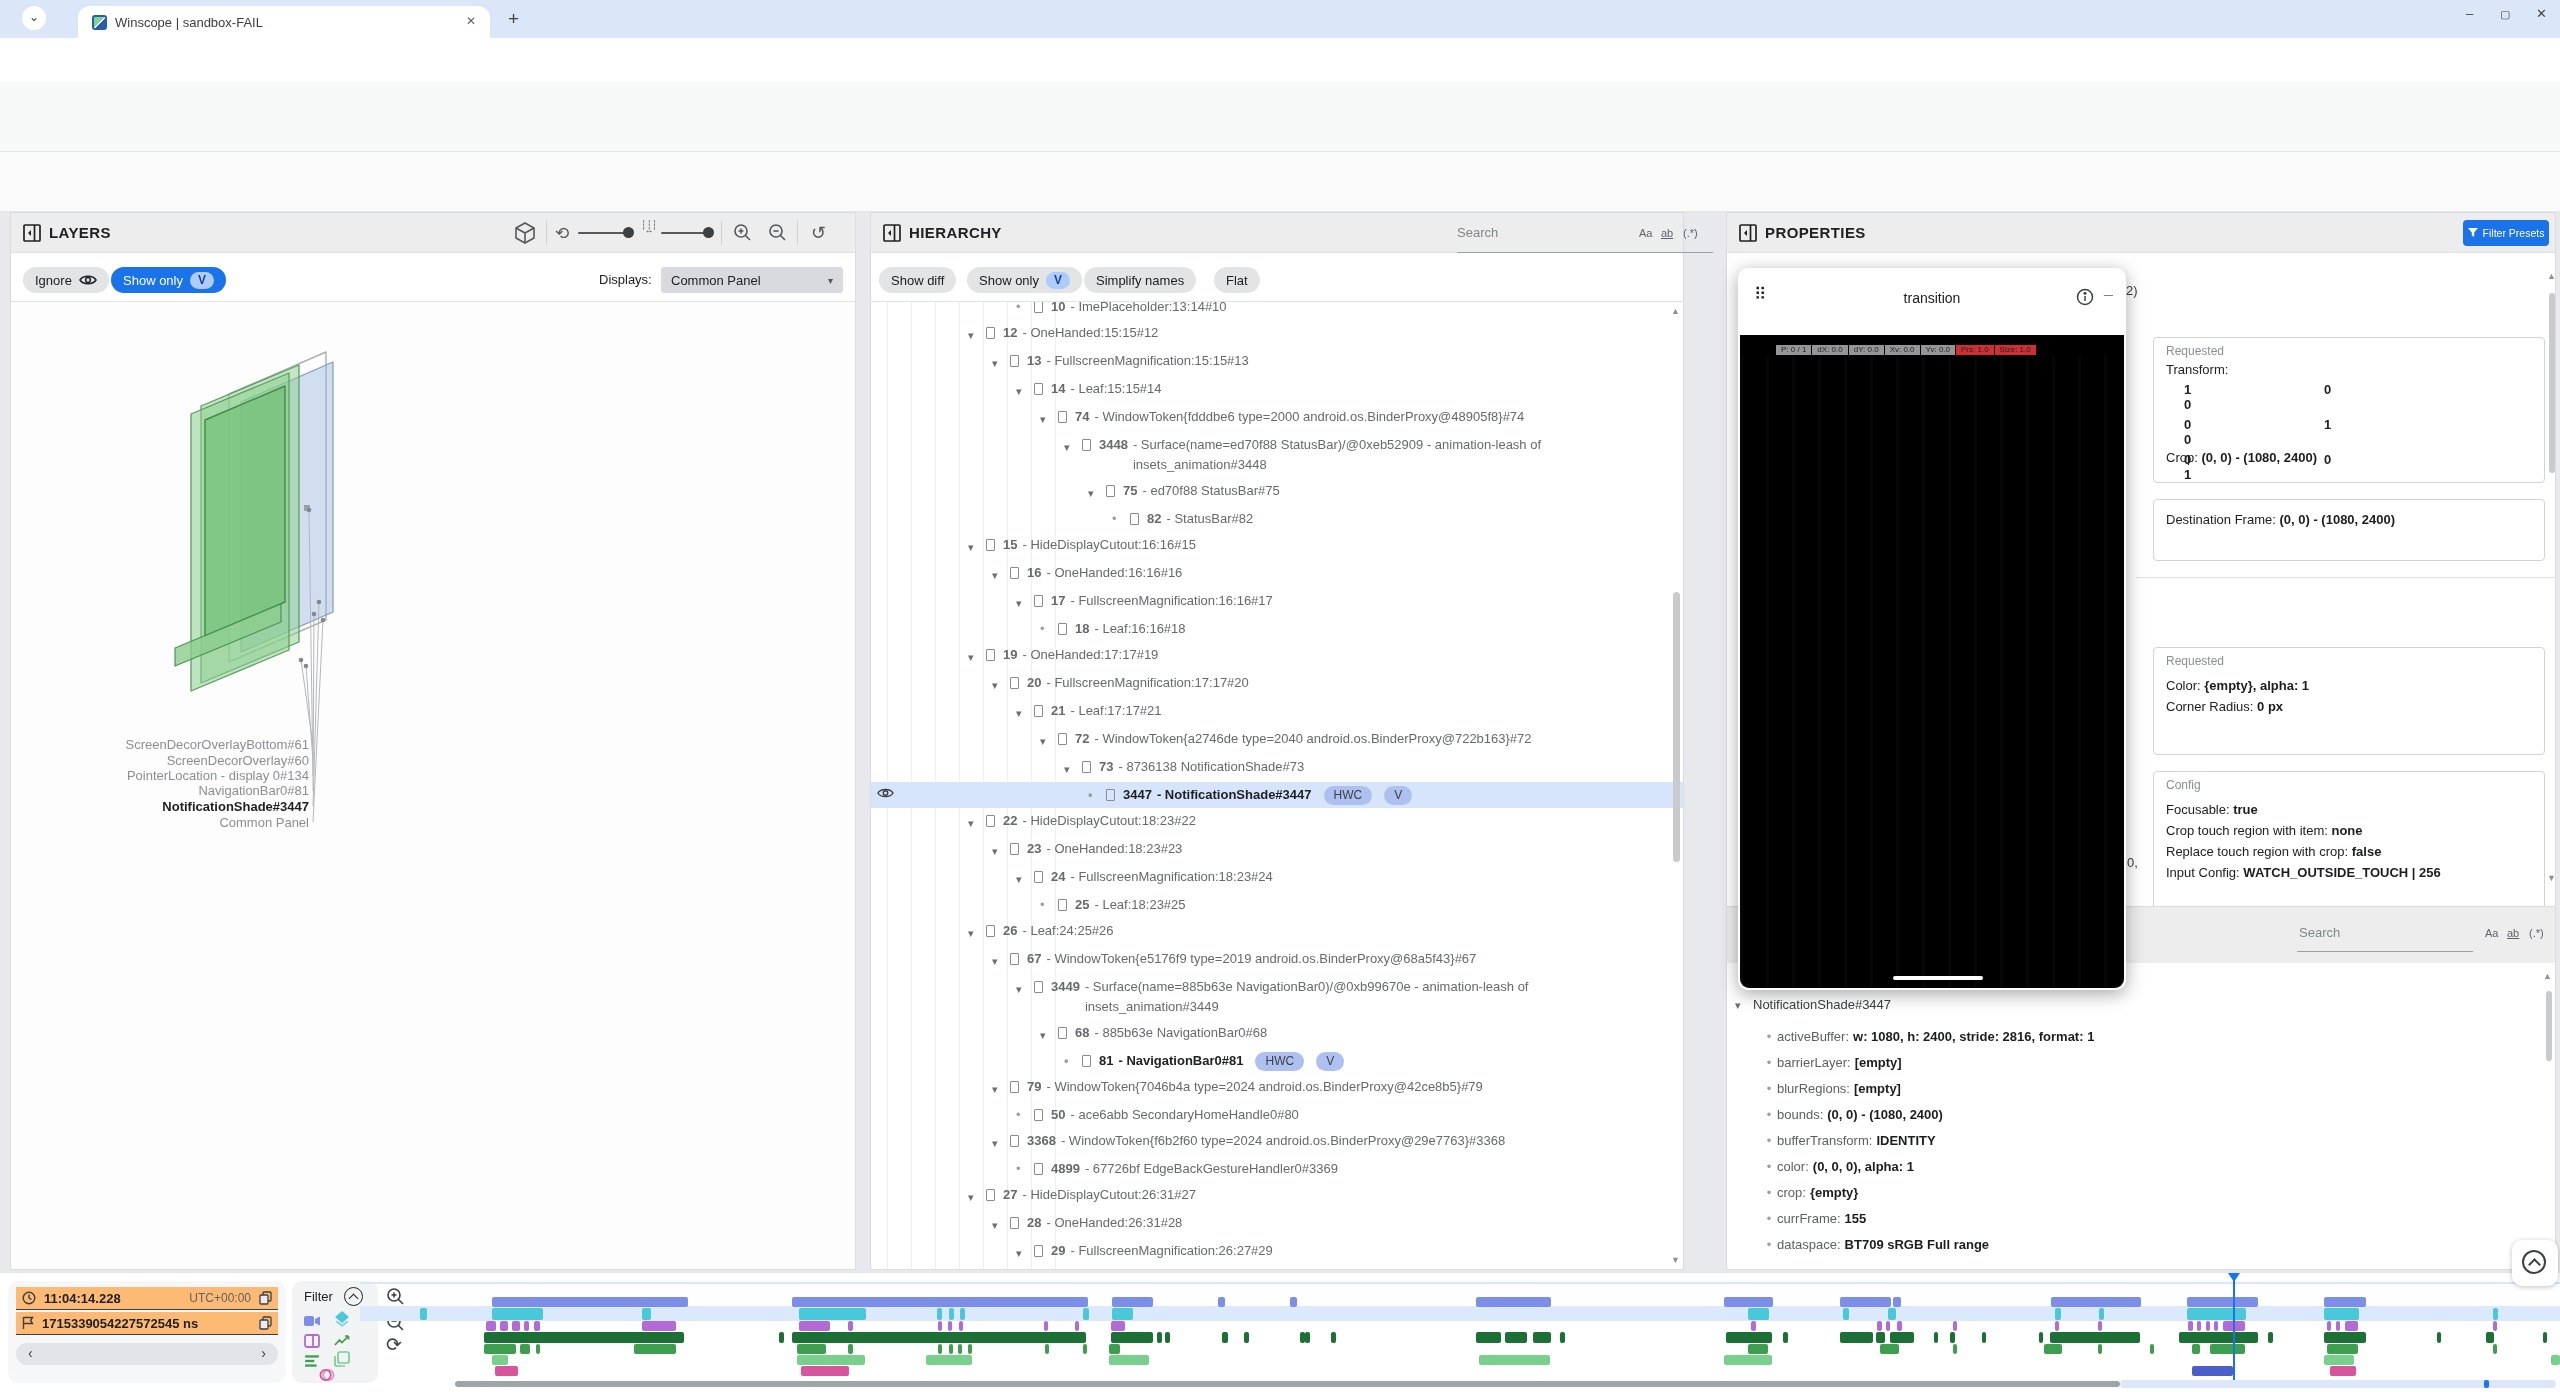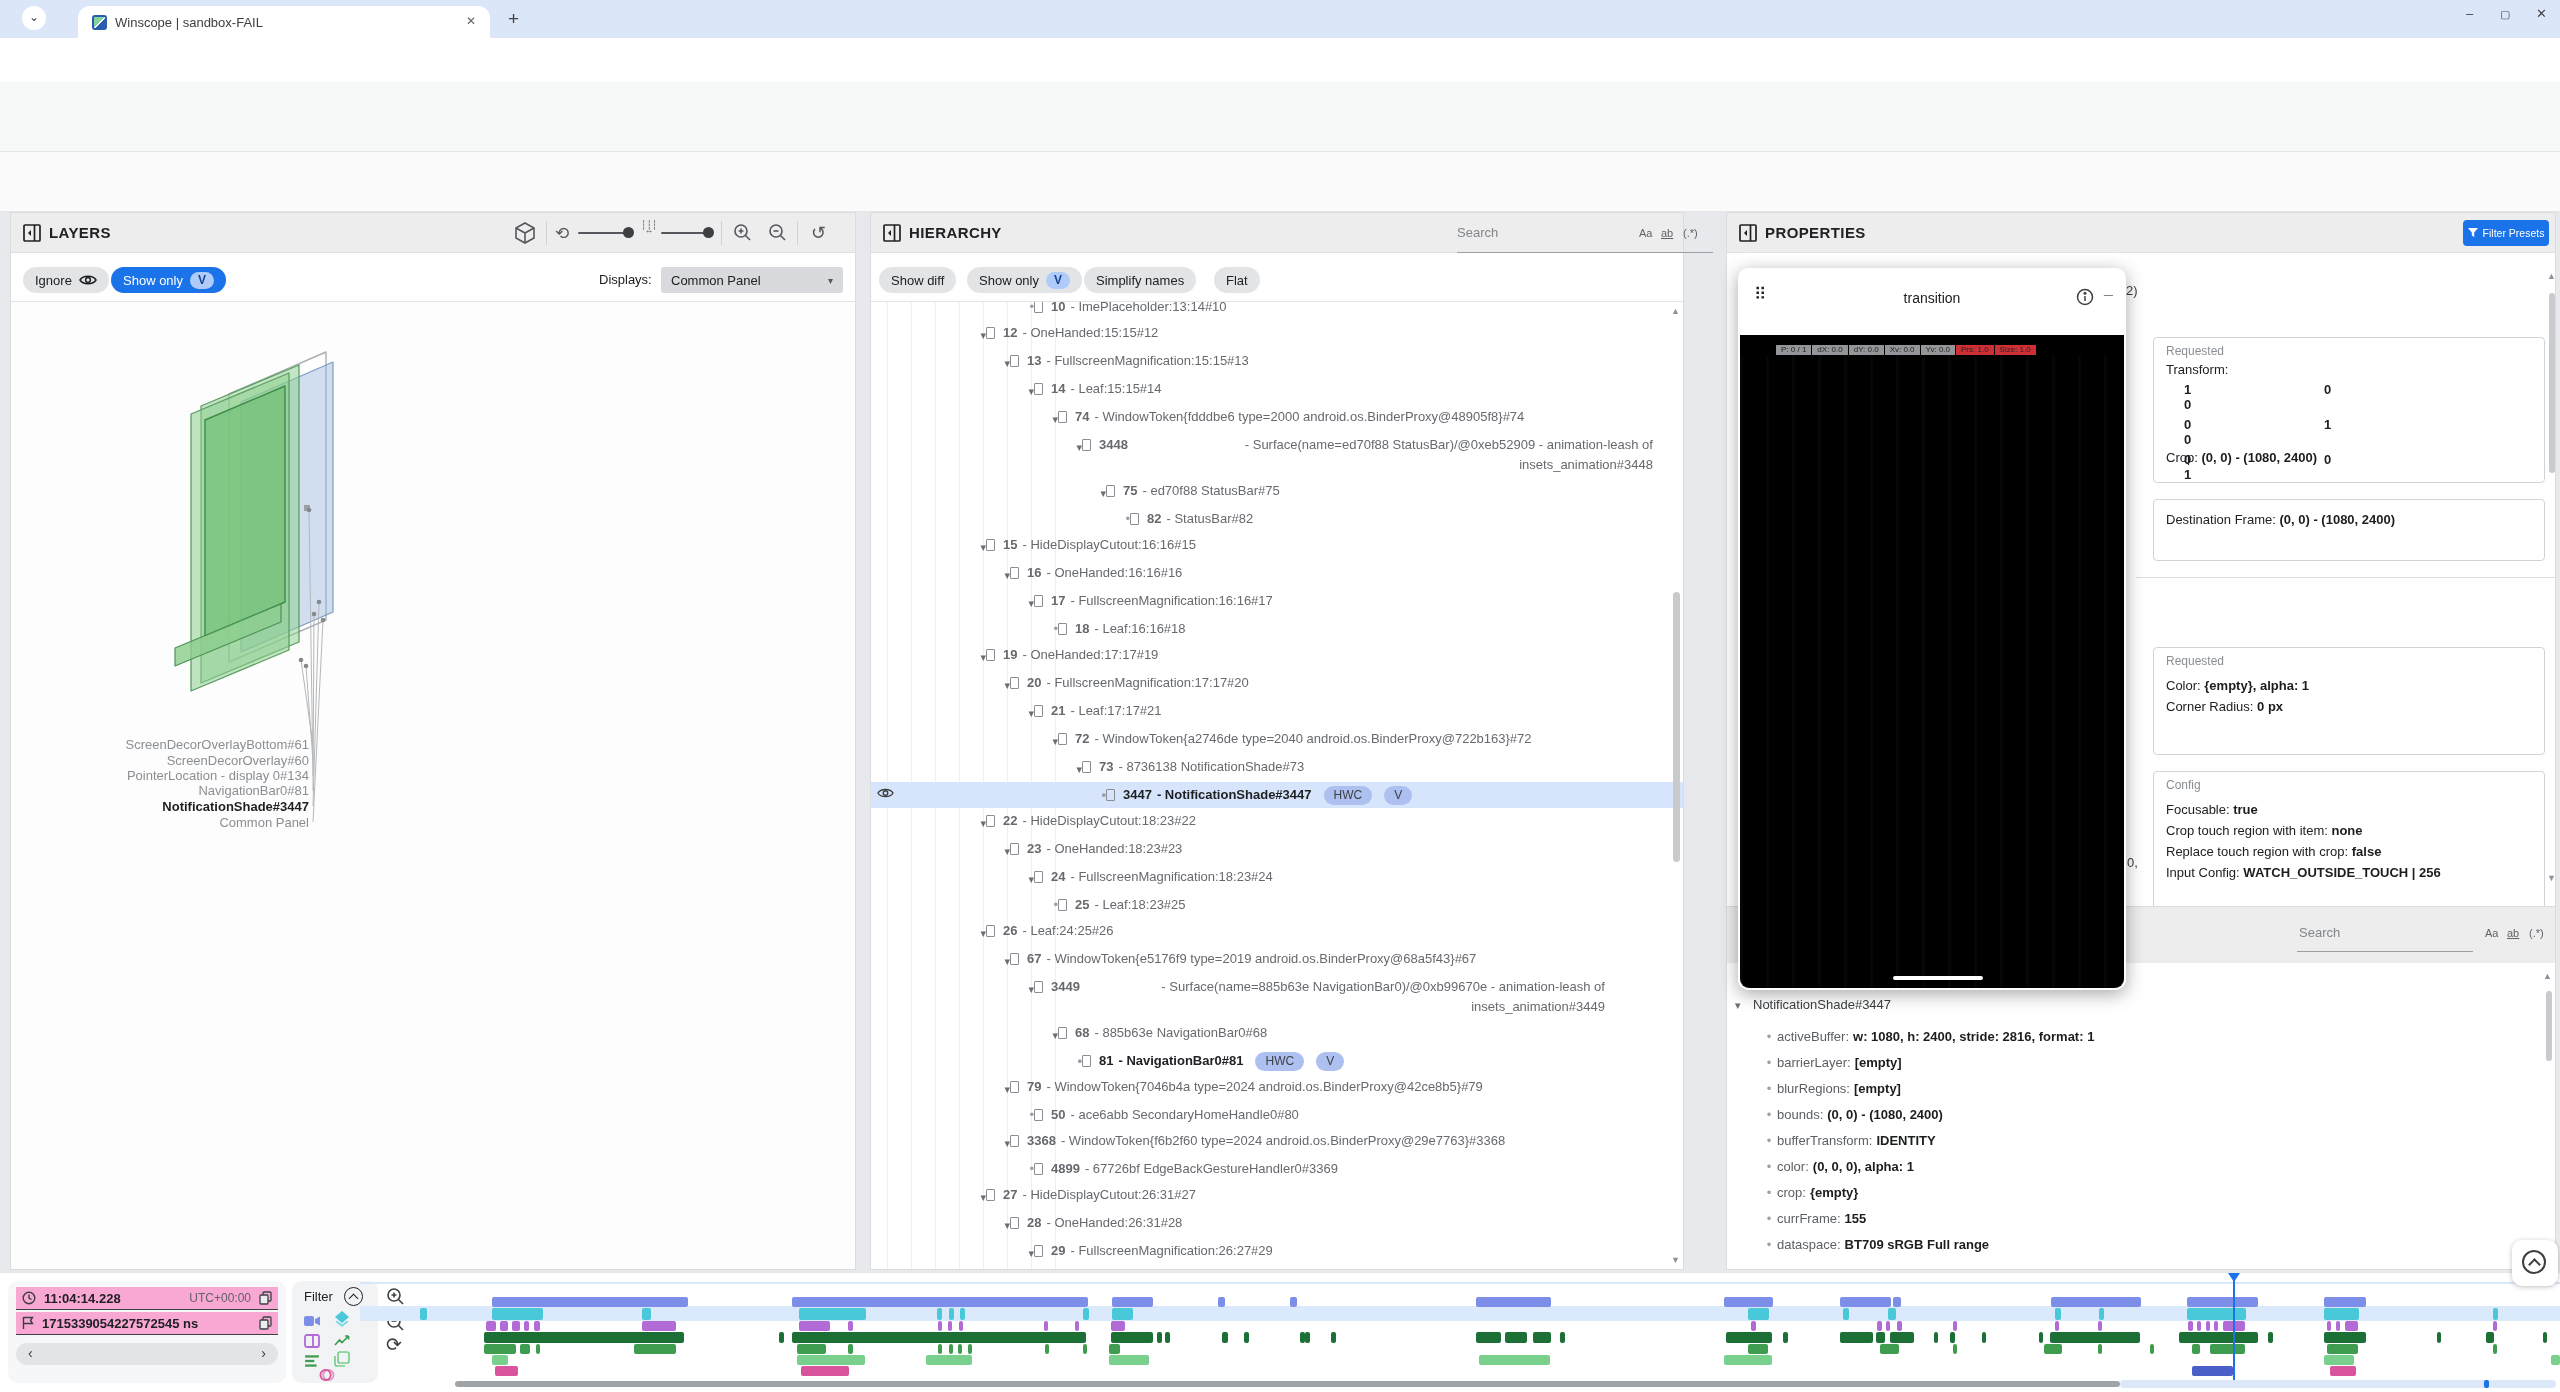--- a/index.html
+++ b/index.html
@@ -90,21 +90,21 @@
 
   
   .fab{position:absolute;left:2512px;top:1240px;width:46px;height:46px;background:#fff;border-radius:10px;
      box-shadow:0 1px 5px rgba(0,0,0,.25);z-index:25;}
   .fab .circ{position:absolute;left:10px;top:10px;width:24px;height:24px;border:2px solid #3c4043;border-radius:50%;}
   .fab .chev{position:absolute;left:17.5px;top:20px;width:9px;height:9px;border-left:2px solid #3c4043;border-top:2px solid #3c4043;transform:rotate(45deg);}
 
   
   .timeline{position:absolute;left:0;top:1272px;width:2560px;height:120px;background:#fff;border-top:1px solid #e4e6e9;}
   .tscard{position:absolute;left:8px;top:8px;width:278px;height:102px;background:#f6f7f8;border-radius:10px;}
-  .tsfield{position:absolute;left:8px;width:262px;height:23px;background:#f9a8d4;border-bottom:1.5px solid #3c4043;
+  .tsfield{position:absolute;left:8px;width:262px;height:23px;background:#fdba74;border-bottom:1.5px solid #3c4043;
      display:flex;align-items:center;font-size:13px;gap:8px;padding:0 6px;}
   .tspill{position:absolute;left:8px;top:62px;width:262px;height:22px;background:#e2e4e8;border-radius:11px;font-size:14px;color:#3c4043;}
   .fcard{position:absolute;left:292px;top:8px;width:86px;height:102px;background:#f1f3f4;border-radius:10px;font-size:13px;}
   .ficon{position:absolute;width:16px;height:16px;}
   .trow{position:absolute;left:360px;width:2200px;}
   .seg{position:absolute;top:0;bottom:0;background:currentColor;border-radius:2px;}
   .zbtn{position:absolute;left:386px;color:#3c4043;}
 </style>
 </head>
 <body>
@@ -363,21 +363,21 @@
           <text x="298" y="463">ScreenDecorOverlay#60</text>
           <text x="298" y="478">PointerLocation - display 0#134</text>
           <text x="298" y="493">NavigationBar0#81</text>
           <text x="298" y="509" style="font-weight:700;" fill="#1f1f1f">NotificationShade#3447</text>
           <text x="298" y="525">Common Panel</text>
         </g>
       </svg>
     </div>
   </div>
 
-  <div class="panel" style="left:870px;top:212px;width:814px;height:1058px;text-align:right;">
+  <div class="panel" style="left:870px;top:212px;width:814px;height:1058px;">
     <div class="phead">
       <svg class="pico" width="18" height="18" viewBox="0 0 18 18">
           <g stroke="#202124" stroke-width="1.7" fill="none">
             <rect x="1" y="1" width="16" height="16" rx="1"></rect>
             <line x1="11.5" y1="1" x2="11.5" y2="17"></line>
             <path d="M8 6 L5 9 L8 12" fill="#202124" stroke="none"></path>
           </g>
         </svg>
       <div class="ptitle">HIERARCHY</div>
       <span class="abs" style="left:586px;top:12px;font-size:13px;color:#80868b;">Search</span>

